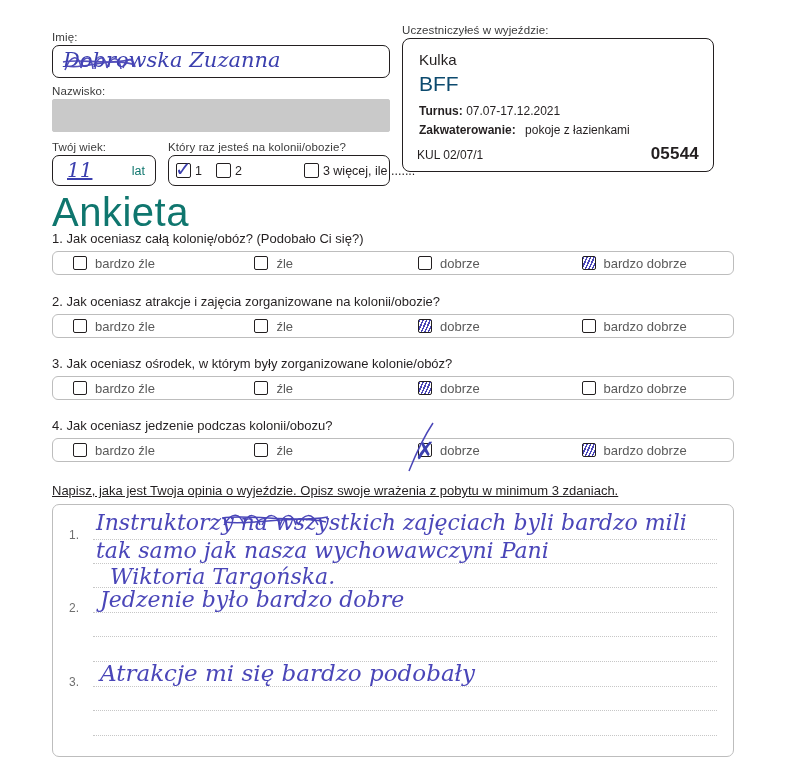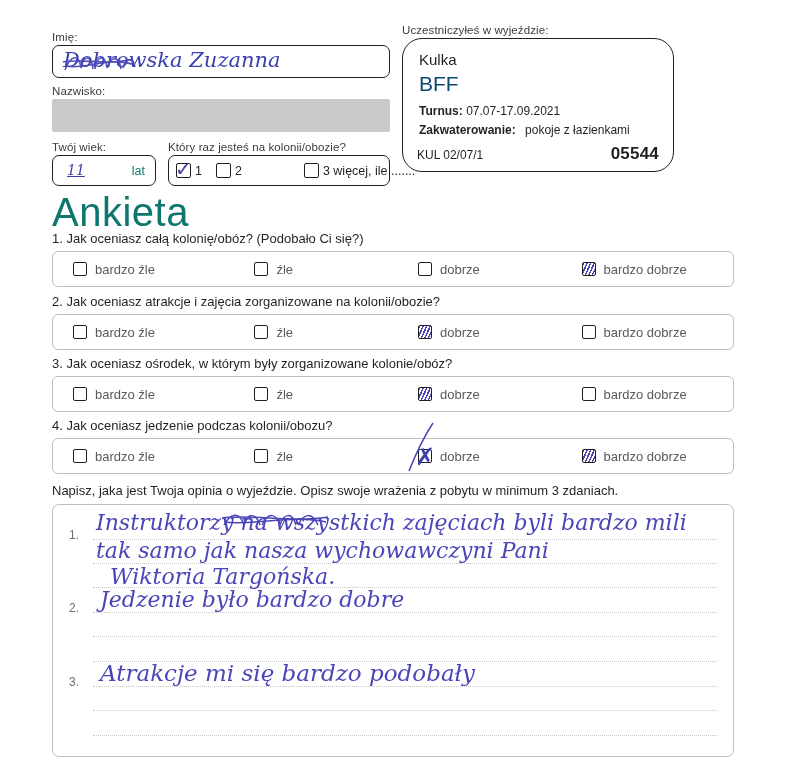--- a/index.html
+++ b/index.html
@@ -94,24 +94,24 @@
   .times-box .opt { display: flex; align-items: center; gap: 4px; white-space: nowrap; }
 
   
   .top-right {
     position: absolute;
     left: 402px;
     top: 24px;
     width: 332px;
   }
   .trip-box {
-    width: 272px;
+    width: 312px;
     height: 134px;
     border: 1.6px solid #231f20;
-    border-radius: 20px;
+    border-radius: 8px;
     box-sizing: border-box;
     padding: 10px 14px 8px 14px;
     position: relative;
   }
   .trip-name {
     font-size: 15px;
     color: #231f20;
     margin: 2px 0 4px 2px;
   }
   .trip-sub {
@@ -149,21 +149,21 @@
   }
 
   
   .qblock { position: absolute; left: 52px; width: 682px; }
   .qtext {
     font-size: 13px;
     color: #231f20;
     margin-bottom: 5px;
   }
   .answers {
-    height: 36px;
+    height: 24px;
     border: 1.4px solid #bdbdbd;
     border-radius: 6px;
     display: flex;
     align-items: center;
     box-sizing: border-box;
   }
   .ans {
     display: flex;
     align-items: center;
     gap: 8px;
@@ -187,20 +187,21 @@
     flex: none;
   }
 
   
   .opinion-text {
     position: absolute;
     left: 52px;
     top: 483px;
     font-size: 13px;
     color: #231f20;
+    text-decoration: underline;
   }
   .opinion-box {
     position: absolute;
     left: 52px;
     top: 504px;
     width: 682px;
     height: 253px;
     border: 1.4px solid #bdbdbd;
     border-radius: 7px;
     box-sizing: border-box;
@@ -281,21 +282,21 @@
       </svg>
     </div>
 
     <div class="field-label" style="margin-top:7px;">Nazwisko:</div>
     <div class="box surname-box"></div>
 
     <div class="row-small" style="margin-top:9px;">
       <div class="age-group">
         <div class="field-label">Twój wiek:</div>
         <div class="box age-box">
-          <span class="hand" style="position:relative; left:4px; top:-1px; font-size:14px; text-decoration:underline;font-style:italic;">11</span>
+          <span class="hand" style="position:relative; left:4px; top:-1px; font-size:20px; text-decoration:underline;font-style:italic;">11</span>
           <span class="age-unit">lat</span>
         </div>
       </div>
 
       <div class="times-group">
         <div class="field-label">Który raz jesteś na kolonii/obozie?</div>
         <div class="box times-box">
           <span class="opt">
             <span class="cb">
               <span class="tick">✓</span>
@@ -315,21 +316,21 @@
     </div>
   </div>
 
   <div class="top-right">
     <div class="field-label">Uczestniczyłeś w wyjeździe:</div>
     <div class="trip-box">
       <div class="trip-name">Kulka</div>
       <div class="trip-sub">BFF</div>
       <div class="trip-line">
         <b>Turnus:</b>
-        <span>07.07-17.09.2021</span>
+        <span>07.07-17.12.2021</span>
       </div>
       <div class="trip-line">
         <b>Zakwaterowanie:</b>
         <span style="margin-left:6px;">pokoje z łazienkami</span>
       </div>
       <div class="trip-foot">
         <span>KUL 02/07/1</span>
         <span class="trip-code">05544</span>
       </div>
     </div>

